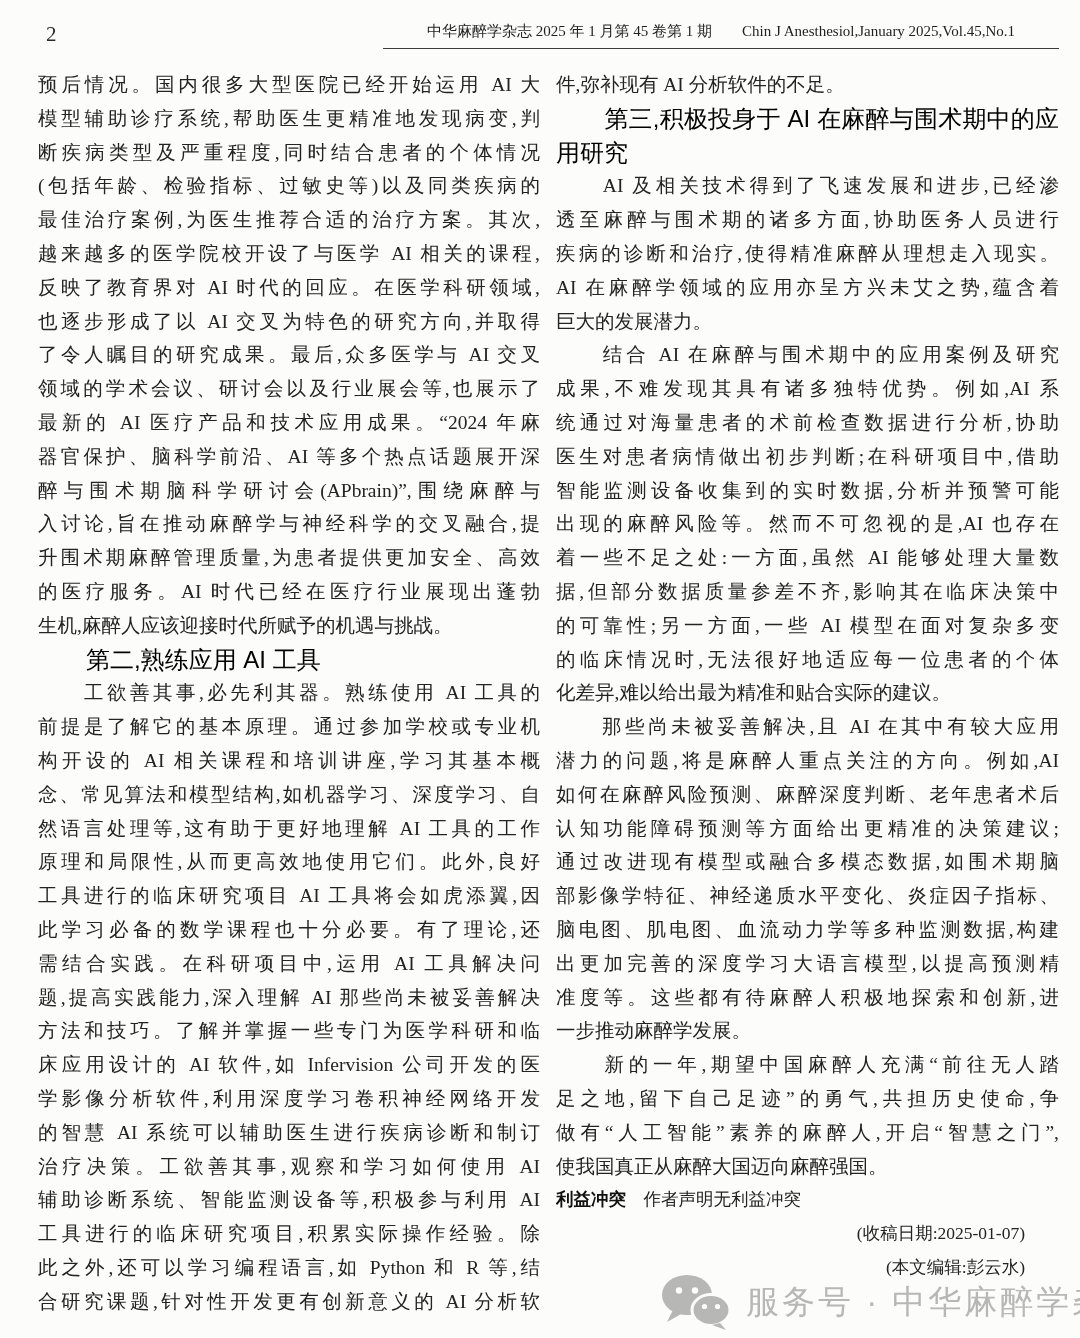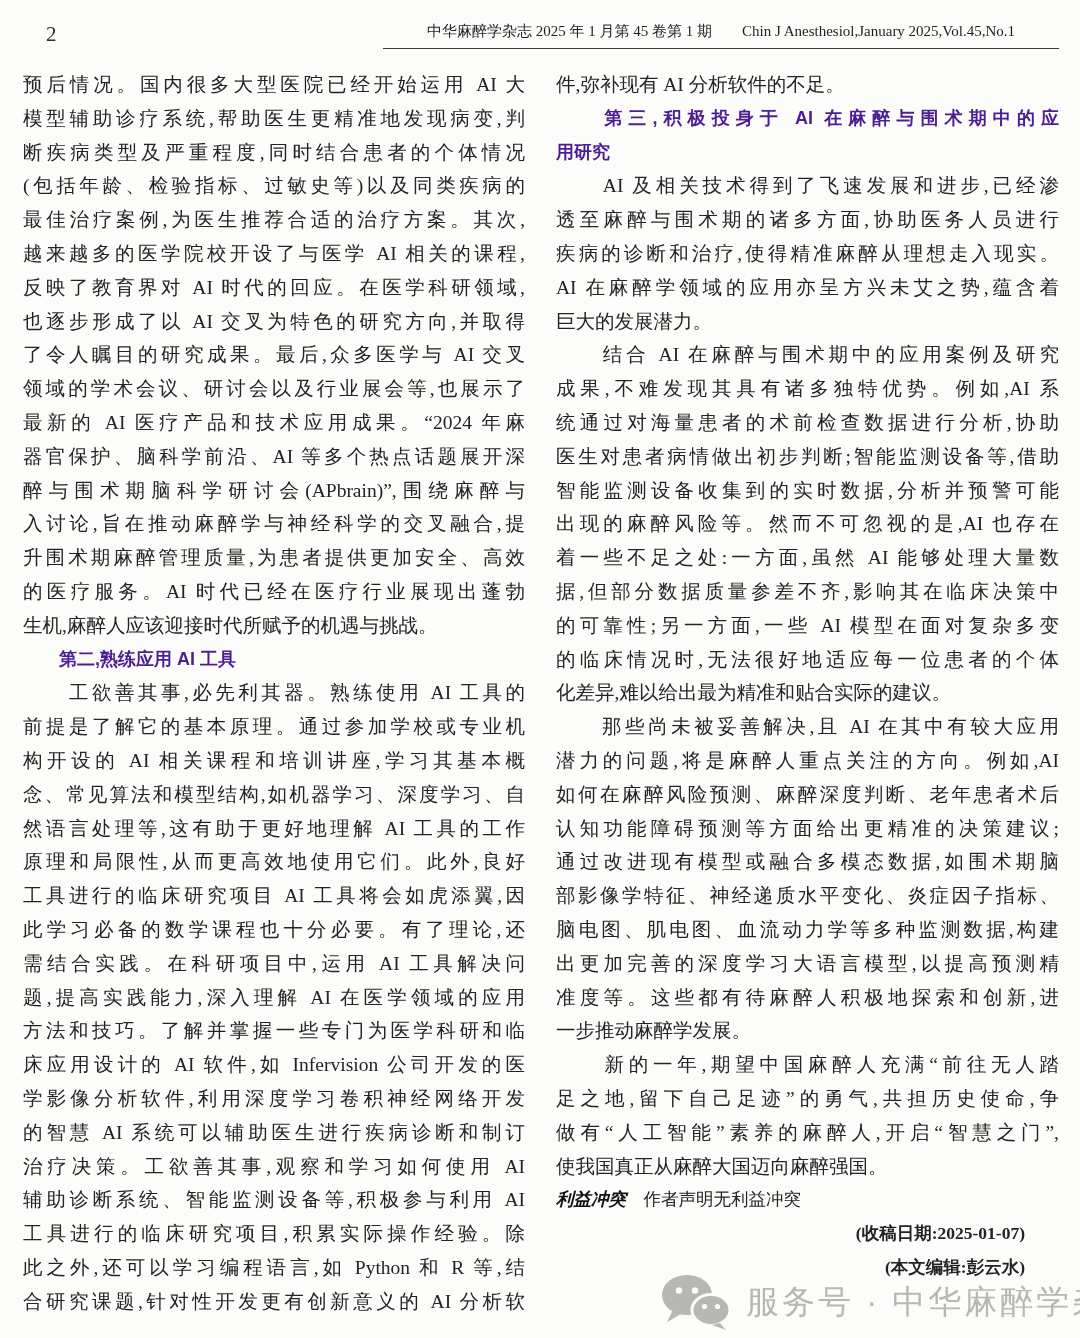--- a/index.html
+++ b/index.html
@@ -16,38 +16,38 @@
     font-size:21px;color:#2a2a2a;
   }
   .jheader{
     position:absolute;top:22px;left:383px;width:676px;
     text-align:center;white-space:nowrap;
     font-size:15px;color:#1f1f1f;
     padding-bottom:7px;
     border-bottom:1.5px solid #3a3a3a;
   }
   .col{position:absolute;top:68px;}
-  .col.left{left:23px;width:502px;}
+  .col.left{left:38px;width:502px;}
   .col.right{left:556px;width:503px;}
   .tl{
     height:33.8px;line-height:33.8px;
     font-size:19.5px;
     text-align:justify;text-align-last:justify;
     overflow:hidden;
   }
   .tl.left{text-align:center;text-align-last:left;}
-  .tl.right{text-align:left;text-align-last:right;padding-right:34px;box-sizing:border-box;font-weight:bold;}
+  .tl.right{text-align:left;text-align-last:right;padding-right:34px;box-sizing:border-box;}
   .tl.bold{
     font-family:"Liberation Sans","DejaVu Sans",sans-serif;
-    font-weight:700;font-size:18px;color:#4c1d95;
+    font-weight:400;font-size:24px;color:#000000;
   }
   .tl.small{font-size:17.5px;}
   .bld{
     font-family:"Liberation Sans","DejaVu Sans",sans-serif;
-    font-weight:700;color:#111;font-style:italic;
+    font-weight:700;color:#111;
   }
   .watermark{
     position:absolute;left:660px;top:1274px;
     display:flex;align-items:center;gap:14px;
     font-family:"Liberation Sans","DejaVu Sans",sans-serif;
     font-size:33px;letter-spacing:3px;
     color:#b7b7b6;white-space:nowrap;
   }
   .watermark svg{flex:0 0 auto;}
 </style>
@@ -81,21 +81,21 @@
       <div class="tl left bold">　　第二,熟练应用 AI 工具</div>
       <div class="tl">　　工欲善其事,必先利其器。熟练使用 AI 工具的</div>
       <div class="tl">前提是了解它的基本原理。通过参加学校或专业机</div>
       <div class="tl">构开设的 AI 相关课程和培训讲座,学习其基本概</div>
       <div class="tl">念、常见算法和模型结构,如机器学习、深度学习、自</div>
       <div class="tl">然语言处理等,这有助于更好地理解 AI 工具的工作</div>
       <div class="tl">原理和局限性,从而更高效地使用它们。此外,良好</div>
       <div class="tl">工具进行的临床研究项目 AI 工具将会如虎添翼,因</div>
       <div class="tl">此学习必备的数学课程也十分必要。有了理论,还</div>
       <div class="tl">需结合实践。在科研项目中,运用 AI 工具解决问</div>
-      <div class="tl">题,提高实践能力,深入理解 AI 在医学领域的应用</div>
+      <div class="tl">题,提高实践能力,深入理解 AI 那些尚未被妥善解决</div>
       <div class="tl">方法和技巧。了解并掌握一些专门为医学科研和临</div>
       <div class="tl">床应用设计的 AI 软件,如 Infervision 公司开发的医</div>
       <div class="tl">学影像分析软件,利用深度学习卷积神经网络开发</div>
       <div class="tl">的智慧 AI 系统可以辅助医生进行疾病诊断和制订</div>
       <div class="tl">治疗决策。工欲善其事,观察和学习如何使用 AI</div>
       <div class="tl">辅助诊断系统、智能监测设备等,积极参与利用 AI</div>
       <div class="tl">工具进行的临床研究项目,积累实际操作经验。除</div>
       <div class="tl">此之外,还可以学习编程语言,如 Python 和 R 等,结</div>
       <div class="tl">合研究课题,针对性开发更有创新意义的 AI 分析软</div>
     </div>
@@ -105,21 +105,21 @@
       <div class="tl bold">　　第三,积极投身于 AI 在麻醉与围术期中的应</div>
       <div class="tl left bold">用研究</div>
       <div class="tl">　　AI 及相关技术得到了飞速发展和进步,已经渗</div>
       <div class="tl">透至麻醉与围术期的诸多方面,协助医务人员进行</div>
       <div class="tl">疾病的诊断和治疗,使得精准麻醉从理想走入现实。</div>
       <div class="tl">AI 在麻醉学领域的应用亦呈方兴未艾之势,蕴含着</div>
       <div class="tl left">巨大的发展潜力。</div>
       <div class="tl">　　结合 AI 在麻醉与围术期中的应用案例及研究</div>
       <div class="tl">成果,不难发现其具有诸多独特优势。例如,AI 系</div>
       <div class="tl">统通过对海量患者的术前检查数据进行分析,协助</div>
-      <div class="tl">医生对患者病情做出初步判断;智能监测设备等,借助</div>
+      <div class="tl">医生对患者病情做出初步判断;在科研项目中,借助</div>
       <div class="tl">智能监测设备收集到的实时数据,分析并预警可能</div>
       <div class="tl">出现的麻醉风险等。然而不可忽视的是,AI 也存在</div>
       <div class="tl">着一些不足之处:一方面,虽然 AI 能够处理大量数</div>
       <div class="tl">据,但部分数据质量参差不齐,影响其在临床决策中</div>
       <div class="tl">的可靠性;另一方面,一些 AI 模型在面对复杂多变</div>
       <div class="tl">的临床情况时,无法很好地适应每一位患者的个体</div>
       <div class="tl left">化差异,难以给出最为精准和贴合实际的建议。</div>
       <div class="tl">　　那些尚未被妥善解决,且 AI 在其中有较大应用</div>
       <div class="tl">潜力的问题,将是麻醉人重点关注的方向。例如,AI</div>
       <div class="tl">如何在麻醉风险预测、麻醉深度判断、老年患者术后</div>

